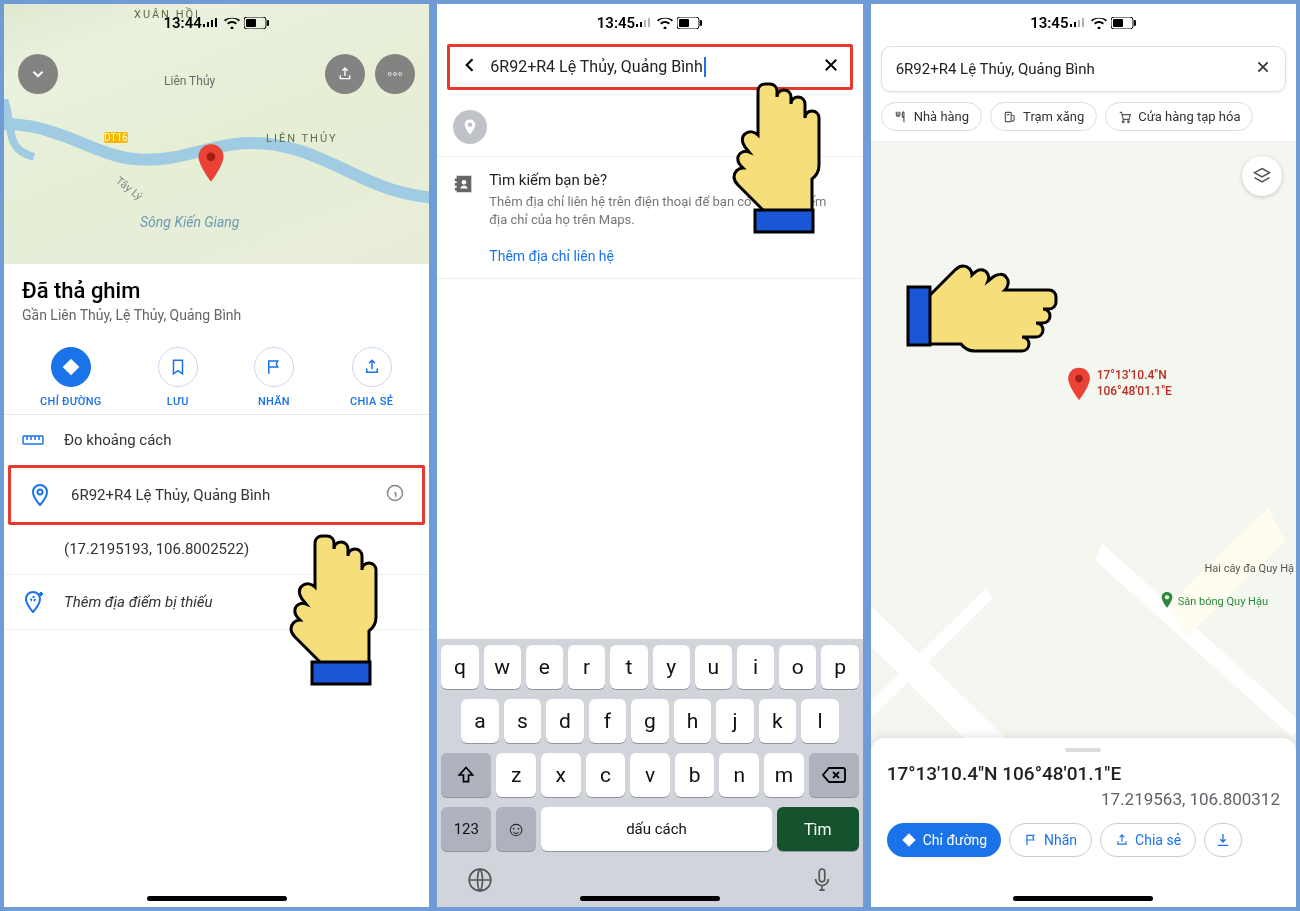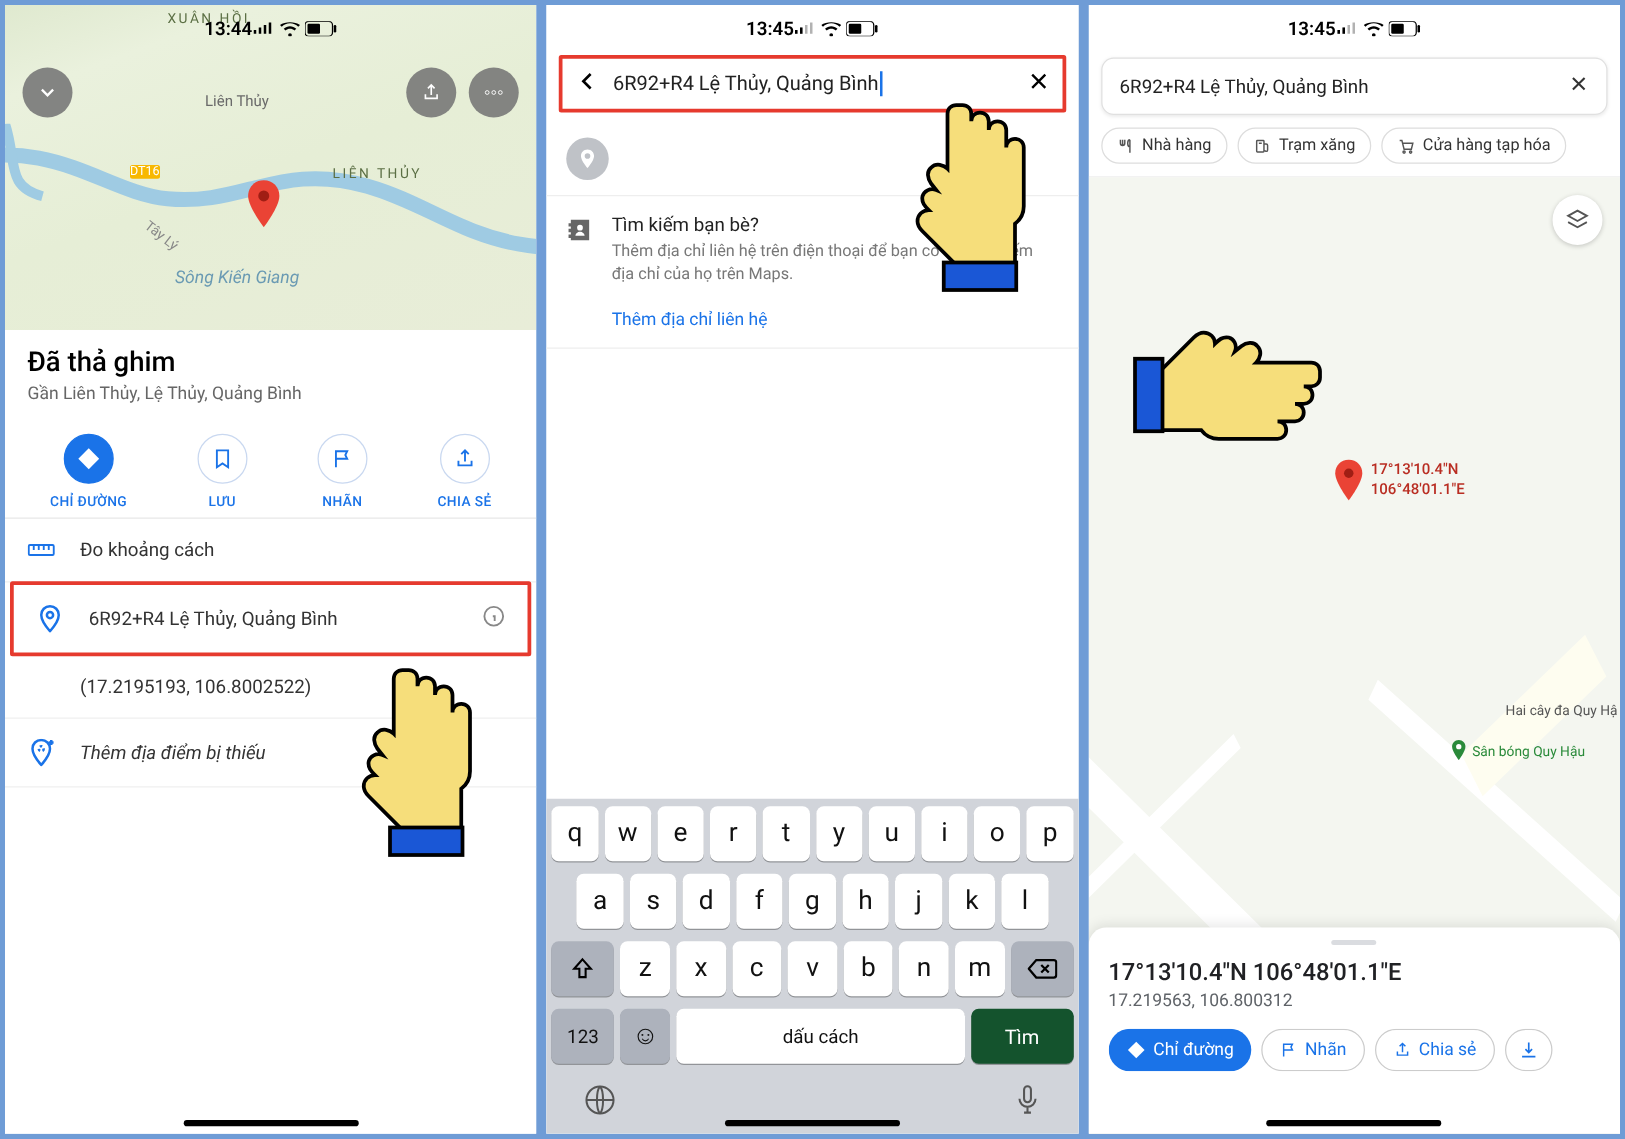--- a/index.html
+++ b/index.html
@@ -66,21 +66,21 @@
   .chip { display:flex; align-items:center; gap:6px; border:1px solid #ddd; border-radius:20px; padding:6px 12px; font-size:13px; white-space:nowrap; color:#333; background:#fff; }
   .p3-map { flex:1; position:relative; background:#f4f6f0; overflow:hidden; }
   .layers-btn { position:absolute; top:14px; right:14px; width:40px;height:40px;border-radius:50%;background:#fff;box-shadow:0 1px 4px rgba(0,0,0,.2);display:flex;align-items:center;justify-content:center; }
   .target-btn { position:absolute; bottom:100px; right:14px; width:40px;height:40px;border-radius:50%;background:#fff;box-shadow:0 1px 4px rgba(0,0,0,.2);display:flex;align-items:center;justify-content:center; }
   .loc-btn { position:absolute; bottom:44px; right:14px; width:40px;height:40px;border-radius:50%;background:#fff;box-shadow:0 1px 4px rgba(0,0,0,.2);display:flex;align-items:center;justify-content:center; }
   .glogo { position:absolute; bottom:44px; left:14px; font-size:15px; font-weight:500; letter-spacing:-.5px; }
   .glogo span:nth-child(1){color:#4285F4}.glogo span:nth-child(2){color:#EA4335}.glogo span:nth-child(3){color:#FBBC05}.glogo span:nth-child(4){color:#4285F4}.glogo span:nth-child(5){color:#34A853}.glogo span:nth-child(6){color:#EA4335}
   .p3-sheet { position:absolute; bottom:0; left:0; right:0; background:#fff; border-radius:14px 14px 0 0; box-shadow:0 -2px 10px rgba(0,0,0,.1); padding:10px 16px 50px; }
   .p3-sheet .grab { width:36px;height:4px;background:#dadce0;border-radius:2px;margin:0 auto 10px; }
   .p3-sheet h2 { font-size:19px; font-weight:500; color:#202124; }
-  .p3-sheet .coords { font-size:14px; color:#5f6368; margin-top:4px; }
+  .p3-sheet .coords { font-size:17px; color:#5f6368; margin-top:4px;text-align:right; }
   .pill-row { display:flex; gap:8px; margin-top:14px; overflow:hidden; }
   .pill { display:flex; align-items:center; gap:6px; border-radius:20px; padding:8px 14px; font-size:14px; white-space:nowrap; }
   .pill.primary { background:#1a73e8; color:#fff; }
   .pill.outline { border:1px solid #ccc; color:#1a73e8; background:#fff; }
   .p3-coord-lbl { position:absolute; font-size:12px; color:#b92d22; font-weight:500; line-height:1.3; }
   .p3-poi { position:absolute; font-size:11px; color:#555; }
   .p3-poi.gr { color:#2a8a3a; }
 </style>
 </head>
 <body>

